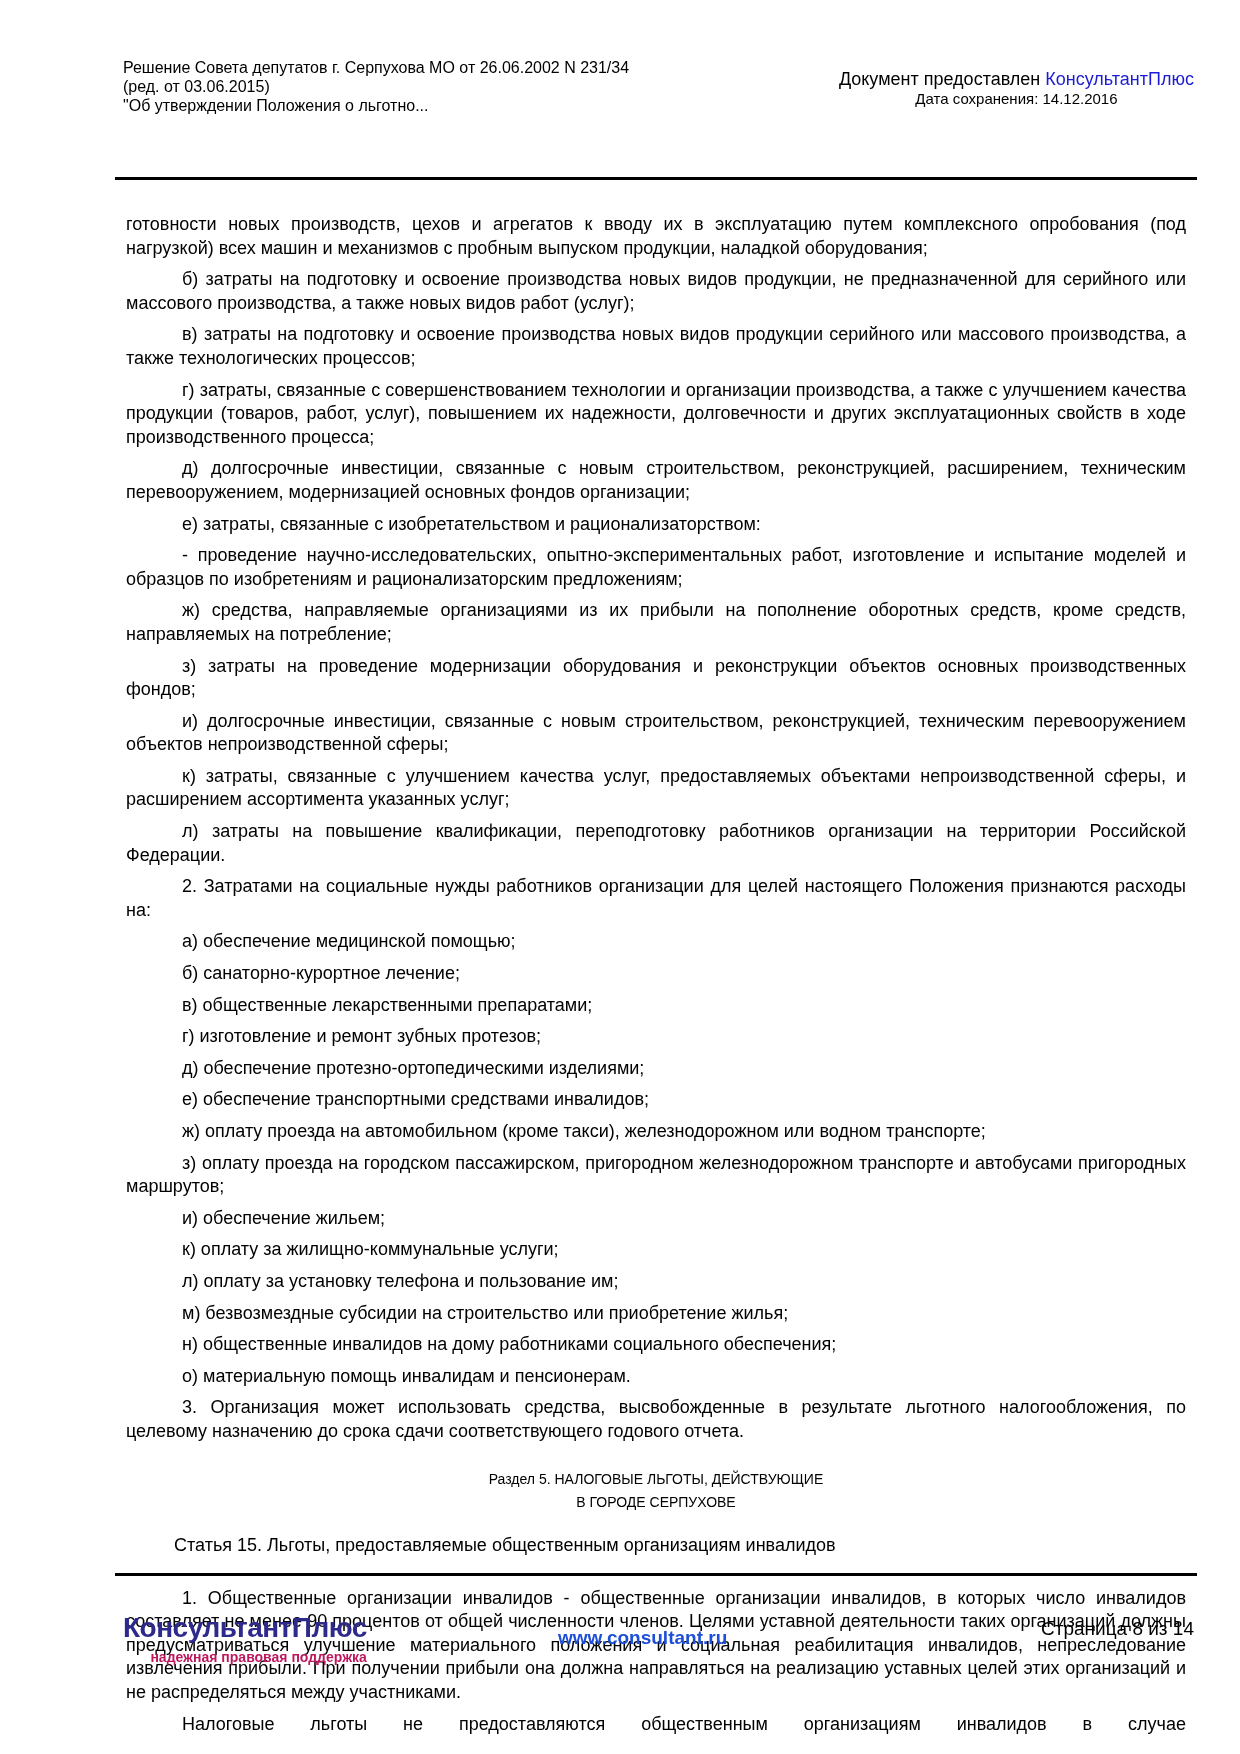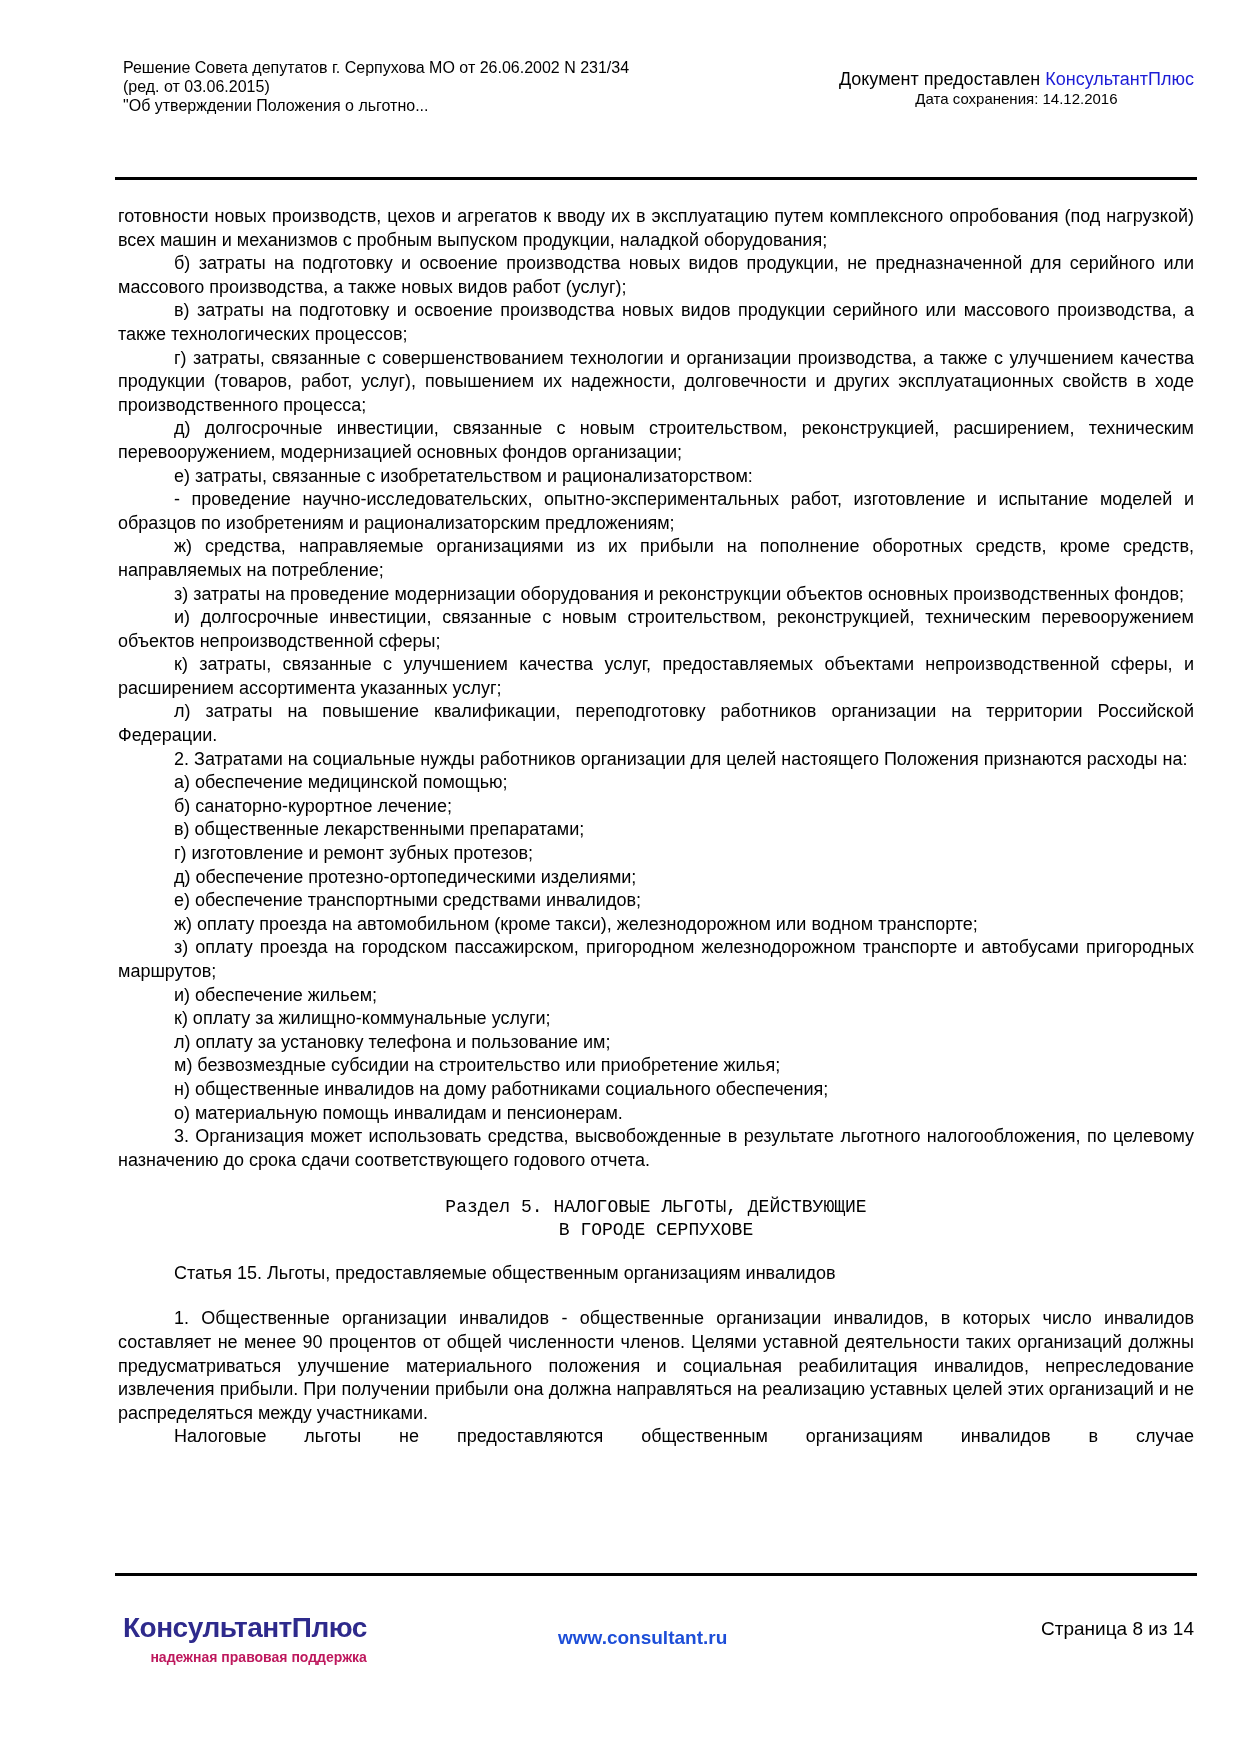--- a/index.html
+++ b/index.html
@@ -21,27 +21,26 @@
     .brand-link { color: #1c1cd6; }
     .rule {
       position: absolute; left: 115px; width: 1082px; height: 3px; background: #000;
     }
     .rule.top { top: 177px; }
     .rule.bottom { top: 1573px; }
     .content {
       position: absolute; left: 118px; top: 205px; width: 1076px;
       font-size: 18px; line-height: 23.6px;
     }
-    .p { text-align: justify; text-align-last: left; margin: 0; }
+    .p { text-align: justify; text-align-last: left; margin: 8px; }
     .p.ind { text-indent: 56px; }
     .p.just-last { text-align-last: justify; }
     .section-title {
-      text-align: center; font-size: 18px; line-height: 23px;
+      text-align: center; font-size: 14px; line-height: 23px;
       margin-top: 24px;
-      font-family: Liberation Mono, monospace;
     }
     .article-title {
       margin-top: 20px; text-indent: 56px; font-size: 18px; line-height: 23px;
     }
     .spacer { height: 22px; }
     .footer-brand {
       position: absolute; left: 123px; top: 1612px;
     }
     .footer-brand .name {
       font-size: 28px; font-weight: bold; color: #2e2a8c; line-height: 32px;

